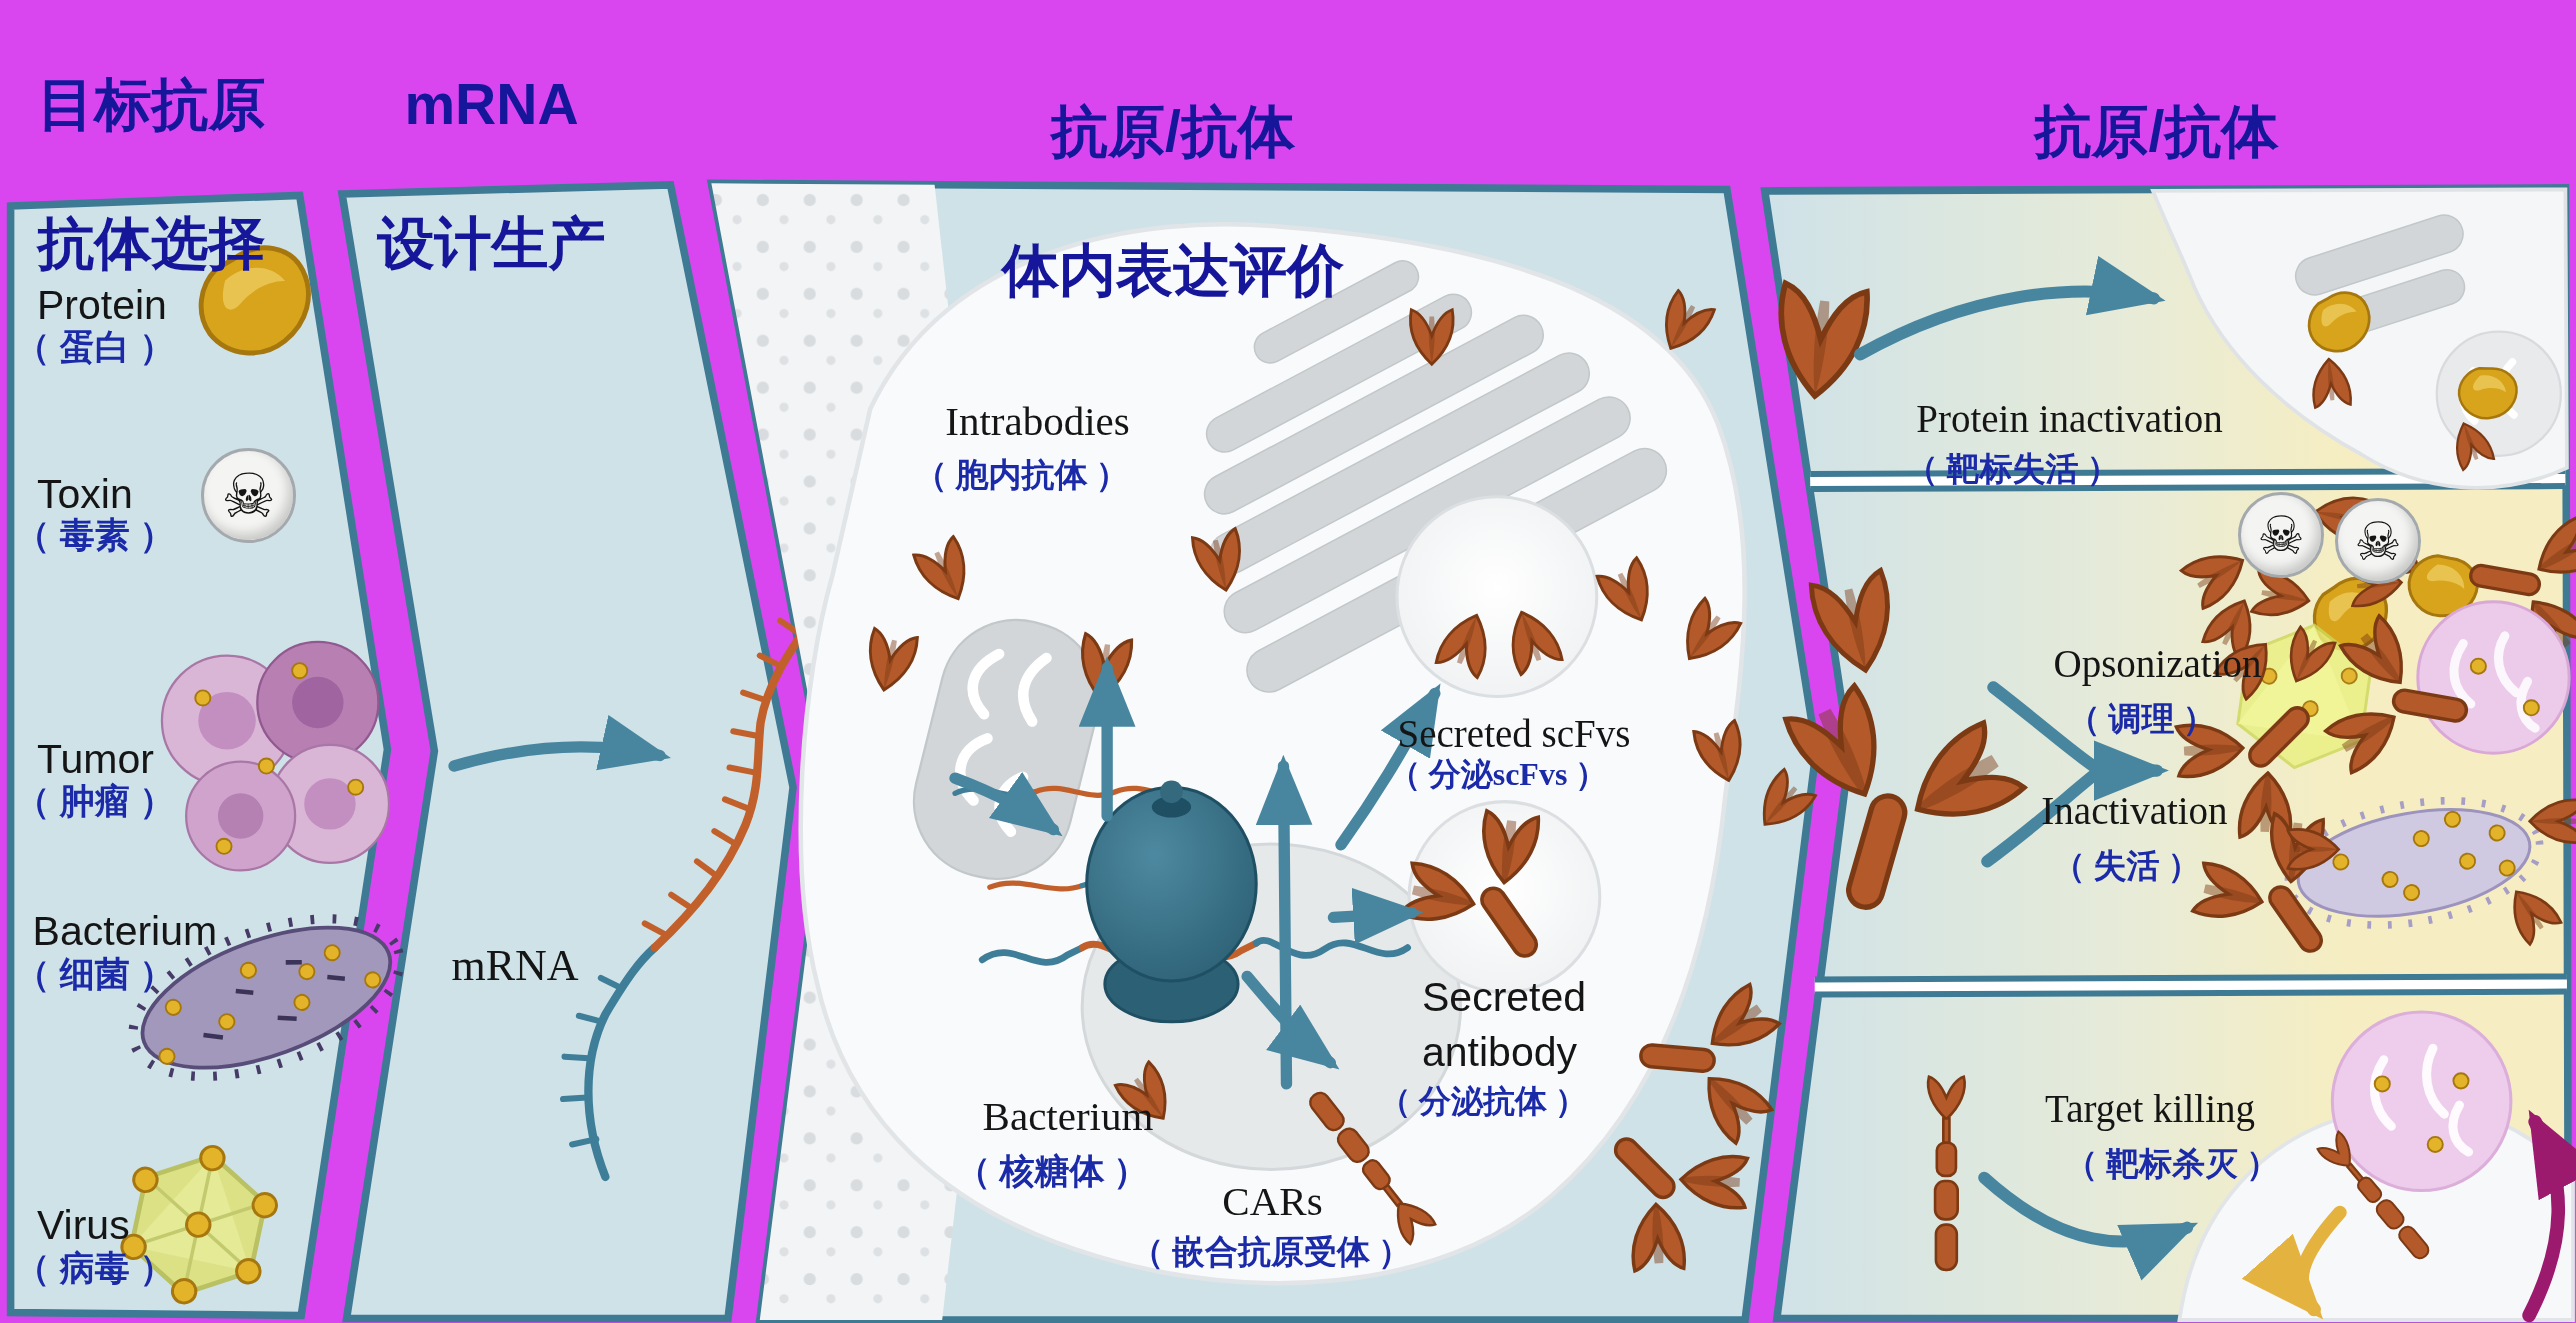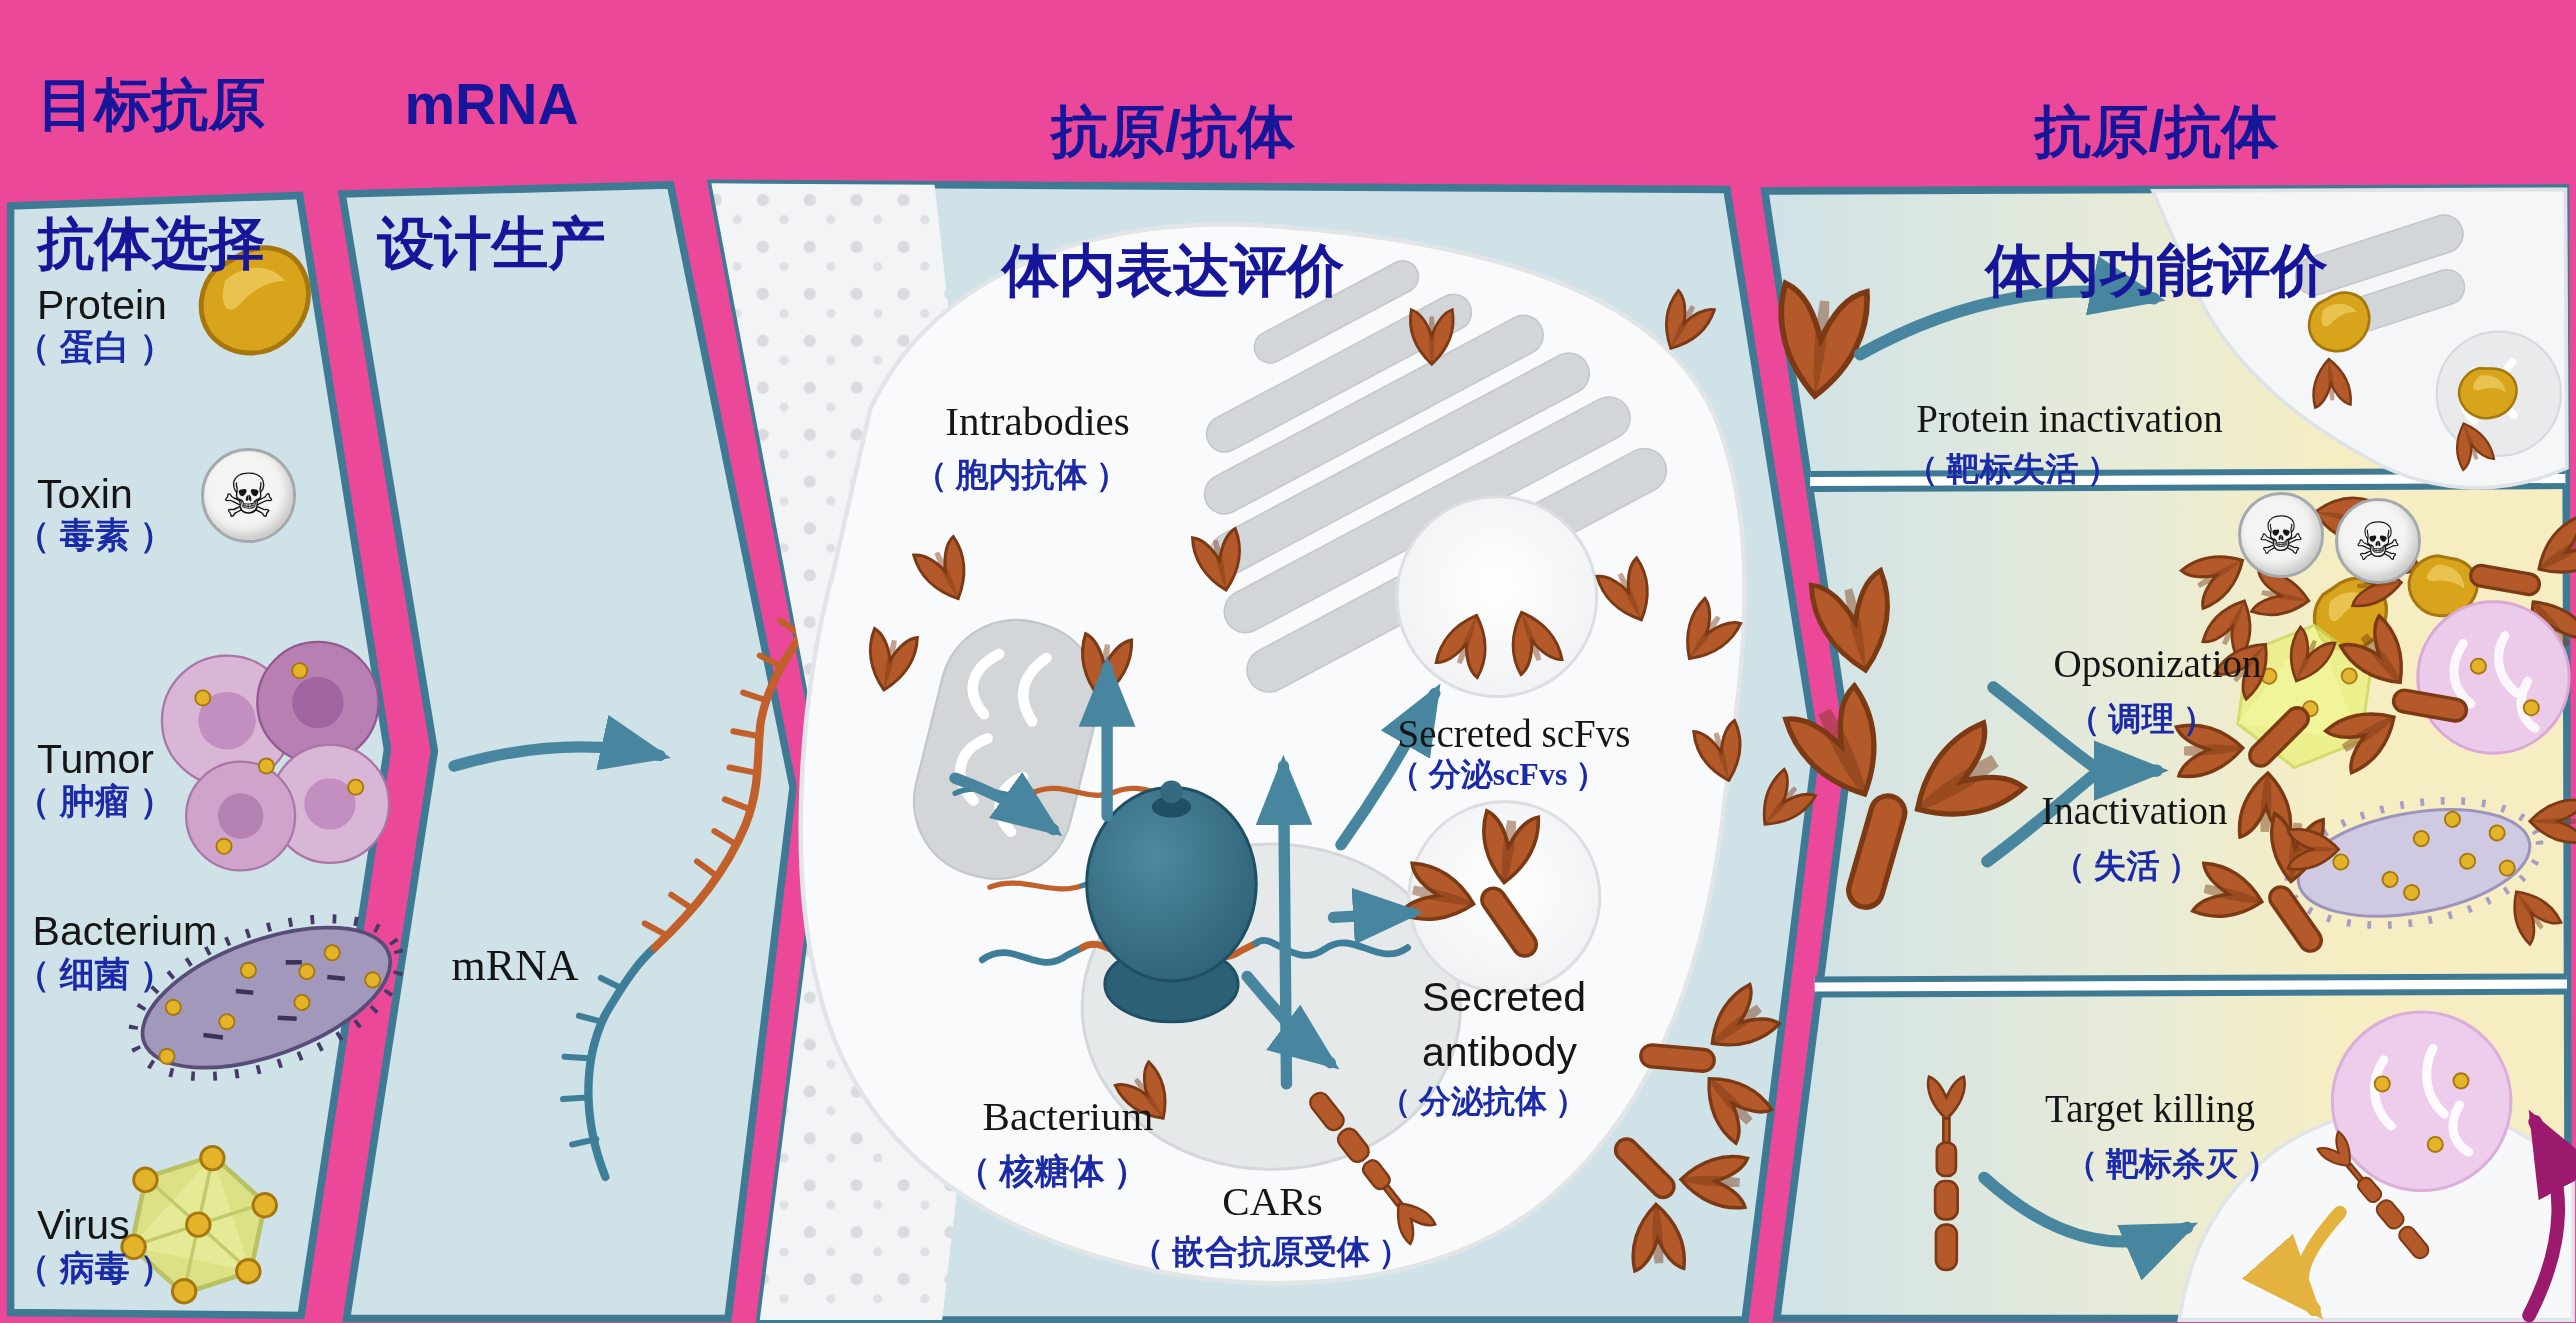--- a/index.html
+++ b/index.html
@@ -1,17 +1,17 @@
 <!DOCTYPE html>
 <html style="font-size:12px"><head>
 <meta charset="utf-8">
 <style>
   html,body{margin:0;padding:0;background:#ffffff;}
   body{width:2576px;height:1324px;overflow:hidden;font-family:"Liberation Sans",sans-serif;}
-  #stage{position:relative;width:2576px;height:1324px;background:#ec4899;}
+  #stage{position:relative;width:2576px;height:1324px;background:#d946ef;}
   #art{position:absolute;left:0;top:0;}
   .lbl{position:absolute;white-space:pre-line;}
   .hdr{color:#15169a;font-weight:700;font-size:57px;line-height:1.22;text-align:center;}
   .en{color:#151515;font-size:41px;line-height:1.15;margin-left:16px;}
   .zh{color:#1b2aa8;font-weight:700;font-size:35px;line-height:1.1;}
   .ctr{text-align:center;font-family:Liberation Serif, serif;}
   .skull{position:absolute;border-radius:50%;background:#f4f4f2;border:3px solid #a4a9ad;
          display:flex;align-items:center;justify-content:center;color:#141414;
          box-shadow:inset -4.5px -6px 10.6px rgba(0,0,0,.18);}
 </style>
@@ -345,21 +345,20 @@
   <div class="lbl hdr" style="left:430;top:36;width:333px;left:325px">
     <div>mRNA</div>
     <div>设计生产</div>
   </div>
   <div class="lbl hdr" style="left:893px;top:27px;width:560px">
     <div>抗原/抗体</div>
     <div>体内表达评价</div>
   </div>
   <div class="lbl hdr" style="left:1869px;top:27px;width:575px">
     <div>抗原/抗体</div>
-    <div>体内功能评价</div>
   </div>
 
   <div class="lbl en" style="left:21px;top:282px">Protein</div>
   <div class="lbl zh" style="left:15px;top:328px">（ 蛋白 ）</div>
   <div class="lbl en" style="left:21px;top:471px">Toxin</div>
   <div class="lbl zh" style="left:15px;top:516px">（ 毒素 ）</div>
   <div class="lbl en" style="left:21px;top:736px">Tumor</div>
   <div class="lbl zh" style="left:15px;top:782px">（ 肿瘤 ）</div>
   <div class="lbl en" style="left:16.6px;top:908px">Bacterium</div>
   <div class="lbl zh" style="left:15px;top:955px">（ 细菌 ）</div>

